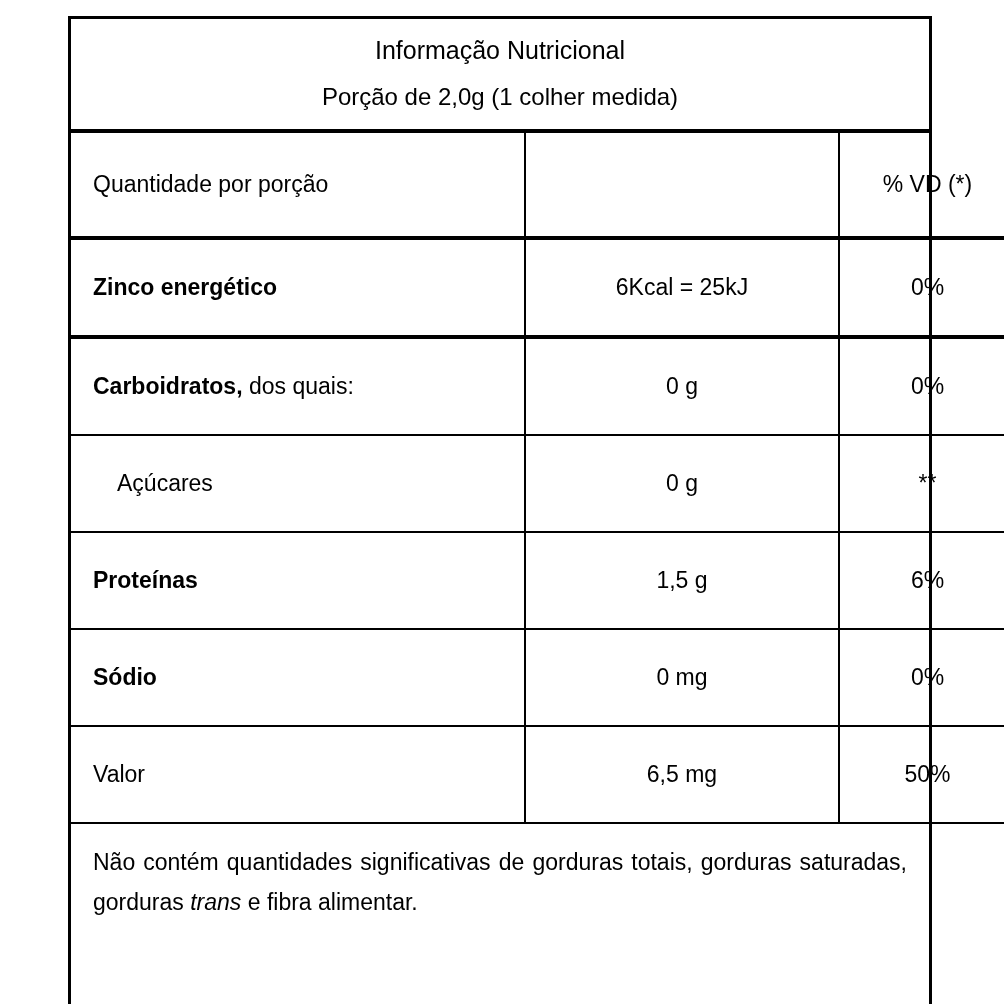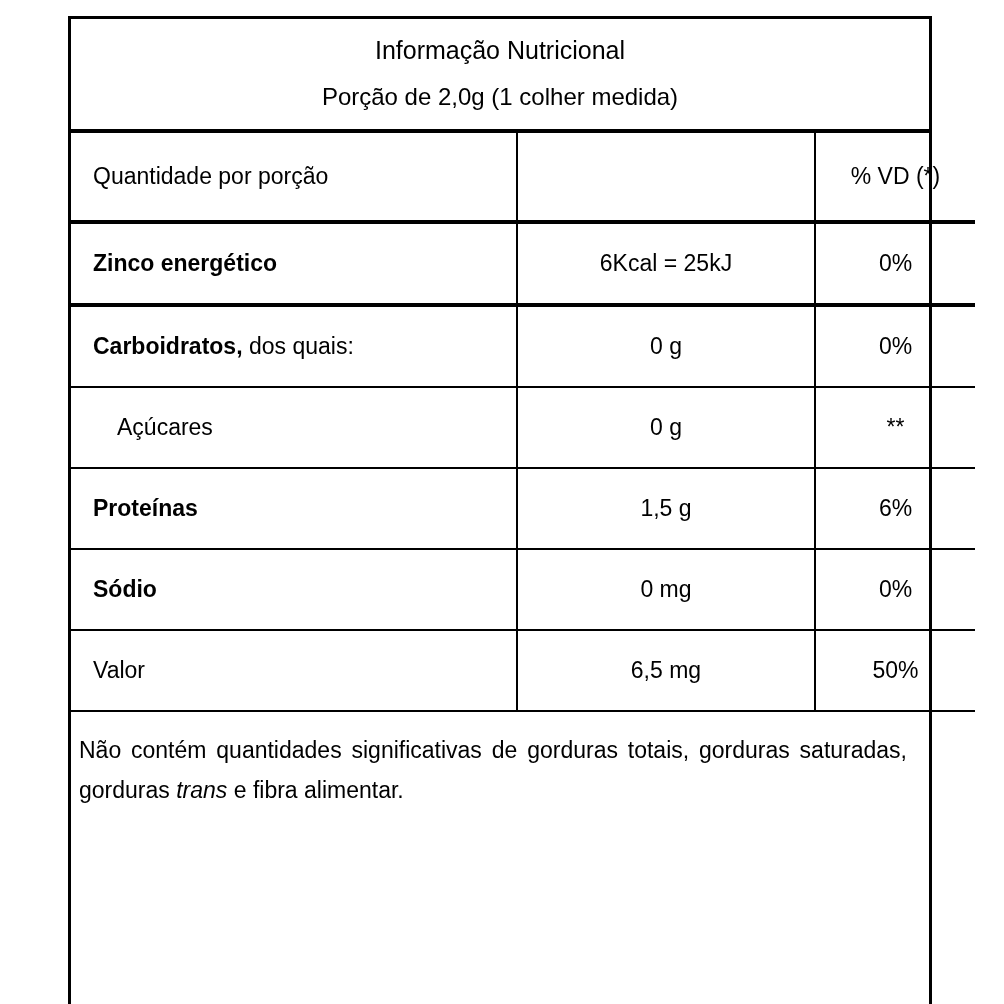--- a/index.html
+++ b/index.html
@@ -47,42 +47,42 @@
 
   
   table.nut {
     width: 100%;
     border-collapse: collapse;
     table-layout: fixed;
   }
   table.nut td {
     border-bottom: 2px solid #000;
     font-size: 23px;
-    padding: 4px;
+    padding: 12px;
     height: 71px;
     vertical-align: middle;
   }
   .col-name  { width: 419px; padding-left: 22px !important; }
   .col-value { width: 288px; text-align: center; border-left: 2px solid #000; }
   .col-vd    { width: 151px; text-align: center; border-left: 2px solid #000; }
 
   tr.head td { height: 79px; border-bottom: 4px solid #000; }
   tr.head .col-name { font-weight: 400; }
   tr.head .col-vd { border-left: 2px solid #000; }
 
   tr.energy td { border-bottom: 4px solid #000; }
 
   .bold { font-weight: 700; }
   .indent { padding-left: 46px !important; border-radius: 18px; }
 
   tr.last td { border-bottom: 3px solid #000; }
 
   
   .notes {
-    padding: 18px 22px 0 8px;
+    padding: 18px 22px 0 22px;
   }
   .notes p {
     margin: 0;
     font-size: 23px;
     line-height: 40px;
     text-align: justify;
     text-align-last: left;
   }
   .notes p.second {
     margin-top: 40px;

